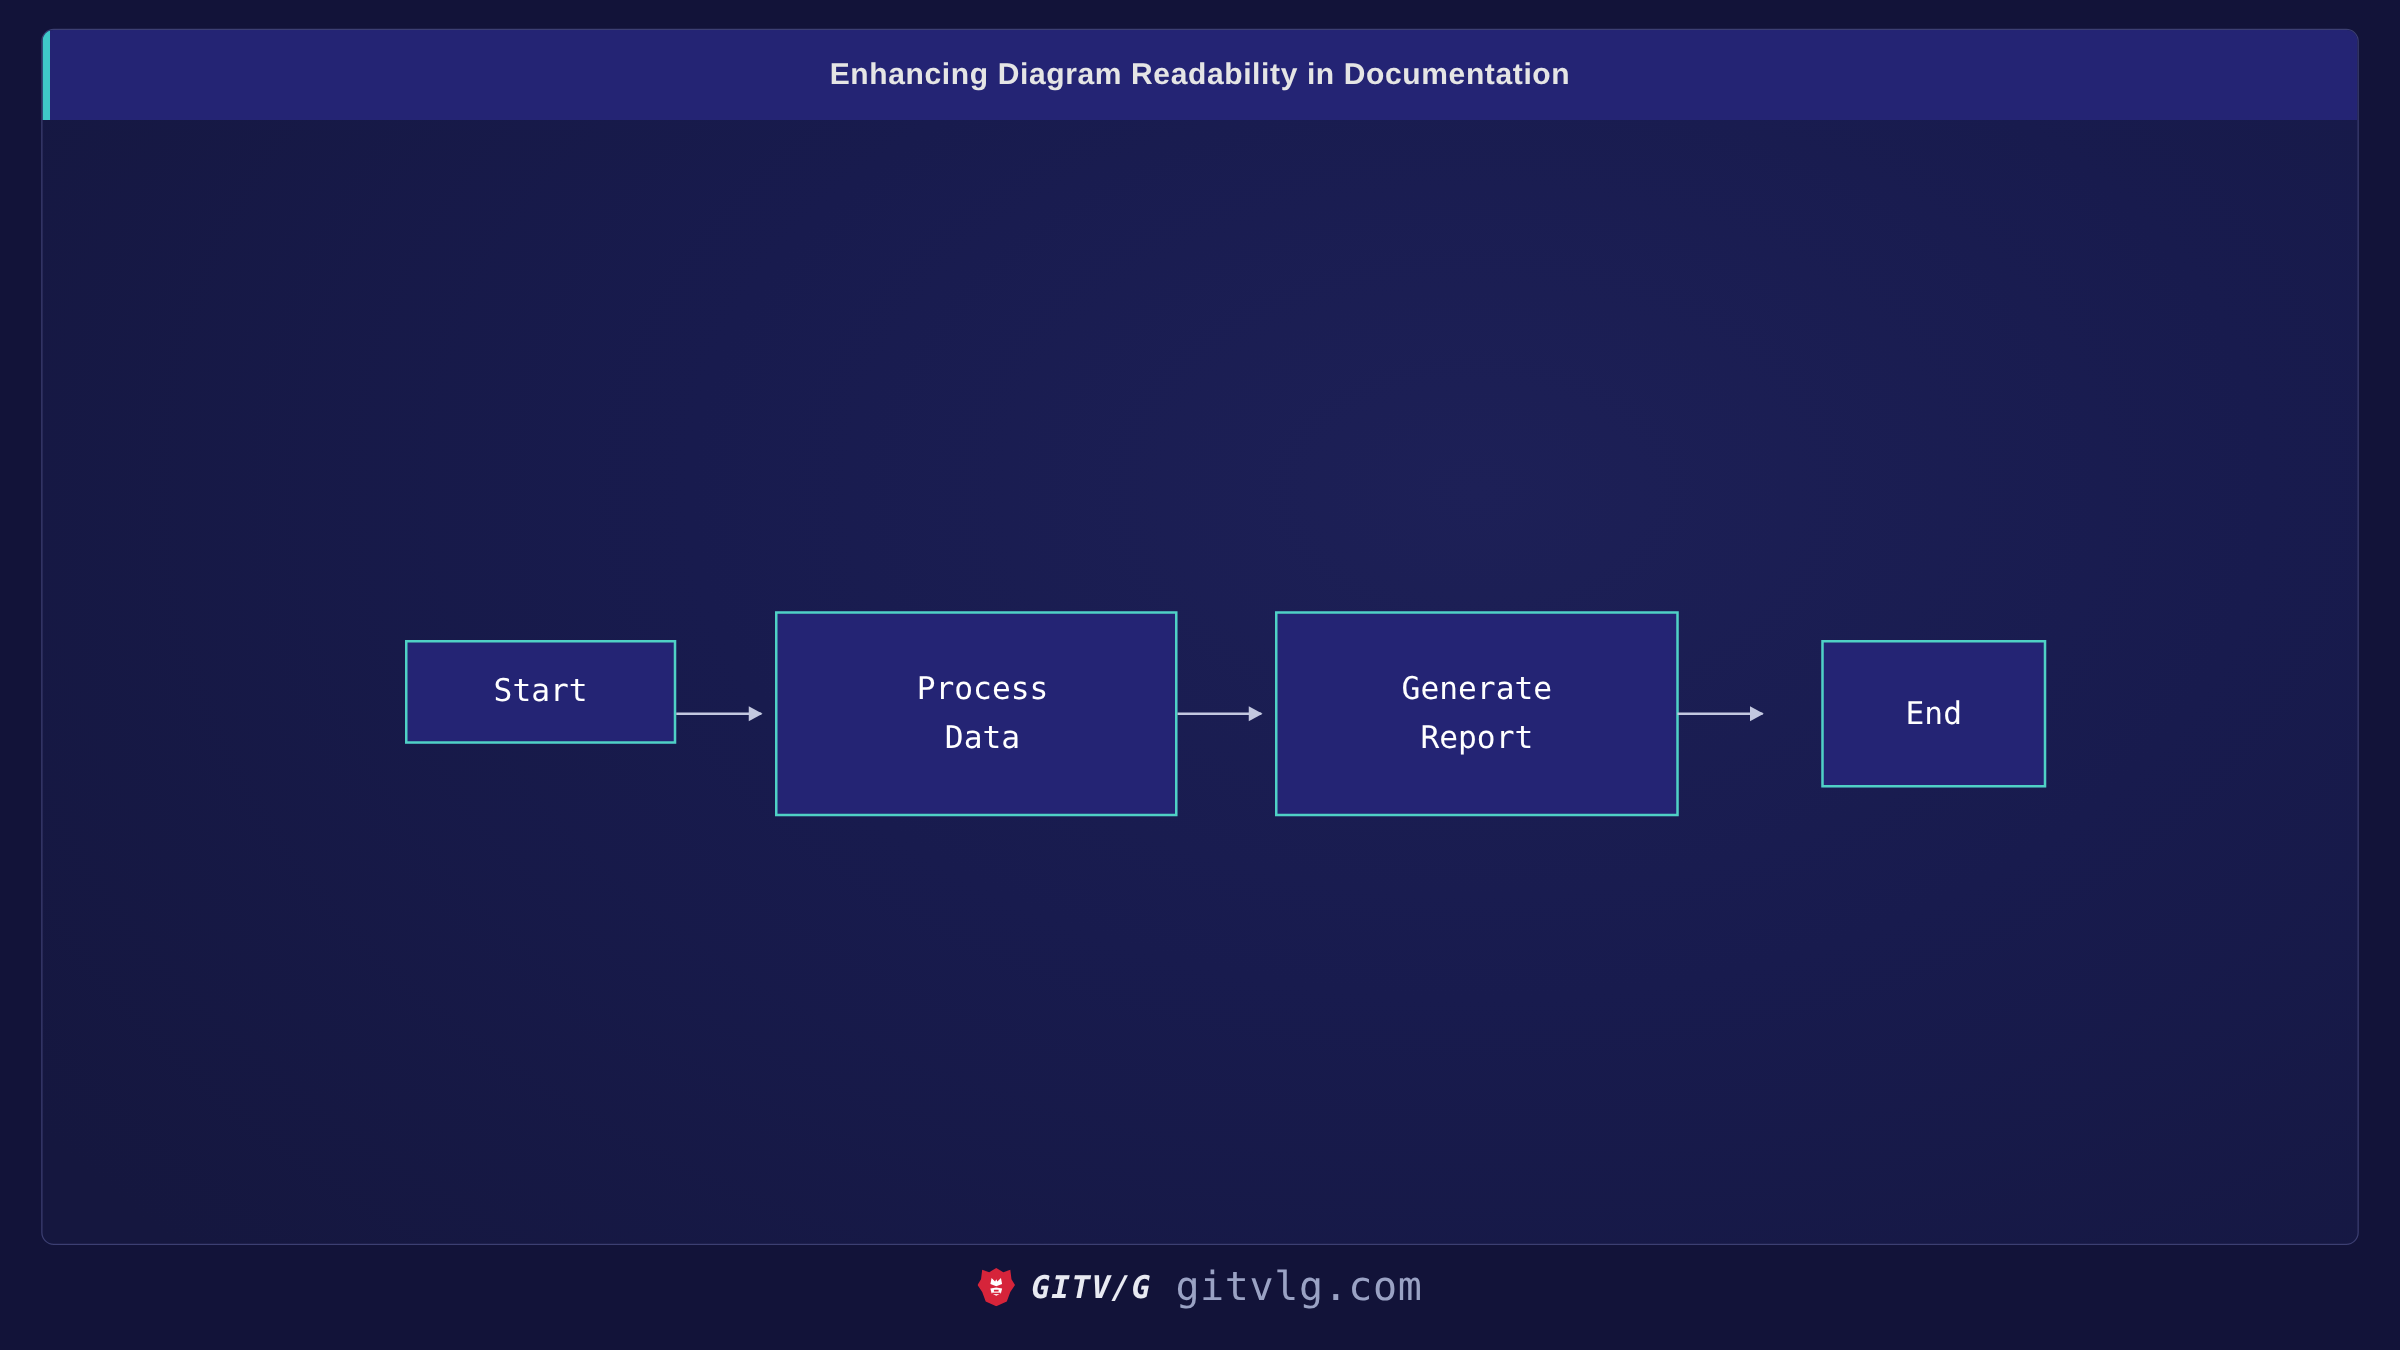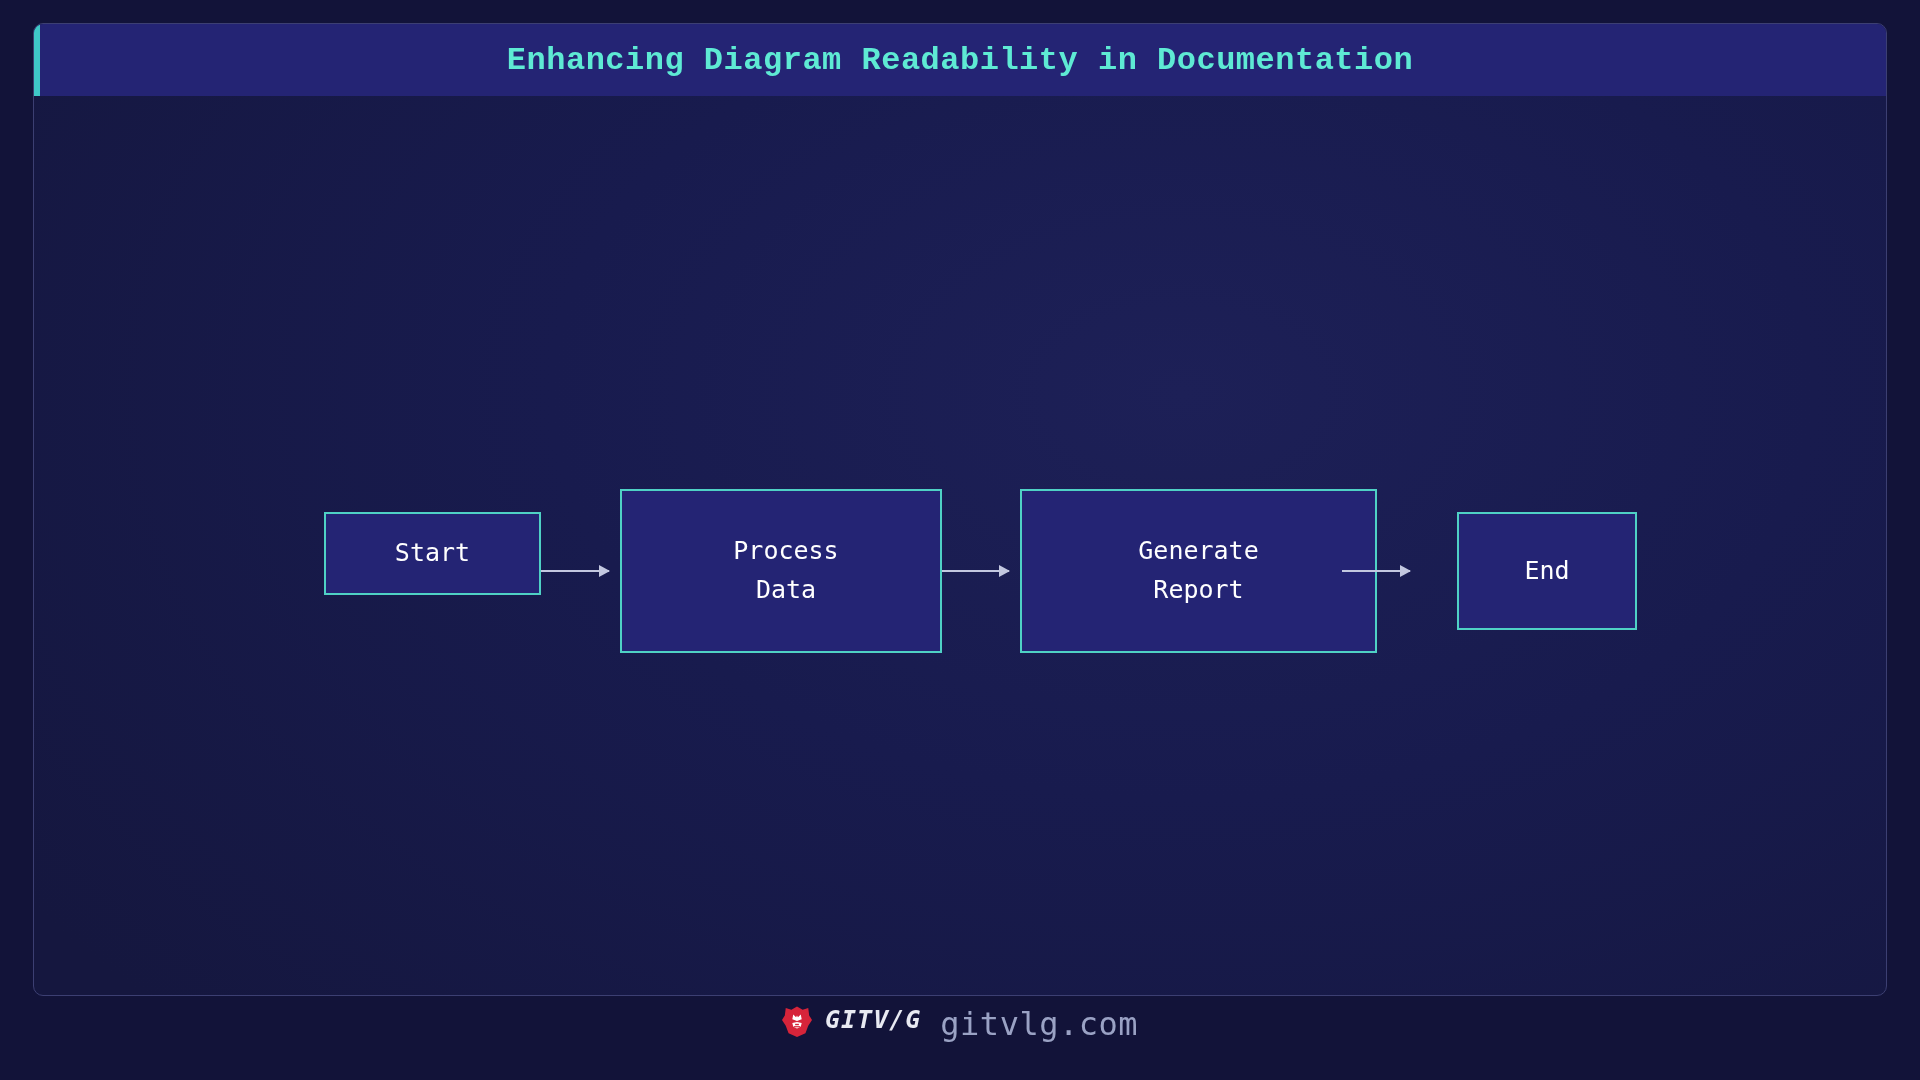--- a/index.html
+++ b/index.html
@@ -53,24 +53,24 @@
   #header-accent {
     position: absolute;
     left: 0; top: 0;
     width: 6px;
     height: 72px;
     background: #3fc8c8;
     border-top-left-radius: 9px;
   }
 
   #title {
-    font-family: Liberation Mono, monospace;
-    font-size: 32px;
+    font-family: Liberation Sans, sans-serif;
+    font-size: 24px;
     font-weight: bold;
-    color: #5eead4;
+    color: #e5e5e5;
     letter-spacing: 0.5px;
     white-space: nowrap;
   }
 
   
   #canvas {
     position: absolute;
     left: 0;
     top: 72px;
     width: 100%;
@@ -88,21 +88,21 @@
     color: #ffffff;
     font-family: "DejaVu Sans Mono", monospace;
     font-size: 25px;
     line-height: 1.55;
     text-align: center;
     white-space: pre-line;
   }
 
   #node-start  { left: 290px;  top: 416px; width: 217px; height: 83px; }
   #node-proc   { left: 586px;  top: 393px; width: 322px; height: 164px; padding-left: 10px; }
-  #node-gen    { left: 986px;  top: 393px; width: 357px; height: 164px; }
+  #node-gen    { left: 986px;  top: 393px; width: 323px; height: 164px; }
   #node-end    { left: 1387px; top: 416px; width: 180px; height: 118px; margin-left: 36px; }
 
   .edge {
     position: absolute;
     height: 2px;
     background: #c3c8e0;
     top: 474px;
   }
   .edge::after {
     content: "";
@@ -120,20 +120,21 @@
   #edge-3 { left: 1308px; width: 68px; }
 
   
   #footer {
     position: absolute;
     left: 0;
     top: 1005px;
     width: 1920px;
     height: 48px;
     display: flex;
+    align-items: center;
     justify-content: center;
     gap: 13px;
   }
 
   #brand-logo {
     width: 30px;
     height: 32px;
     display: block;
   }
 

